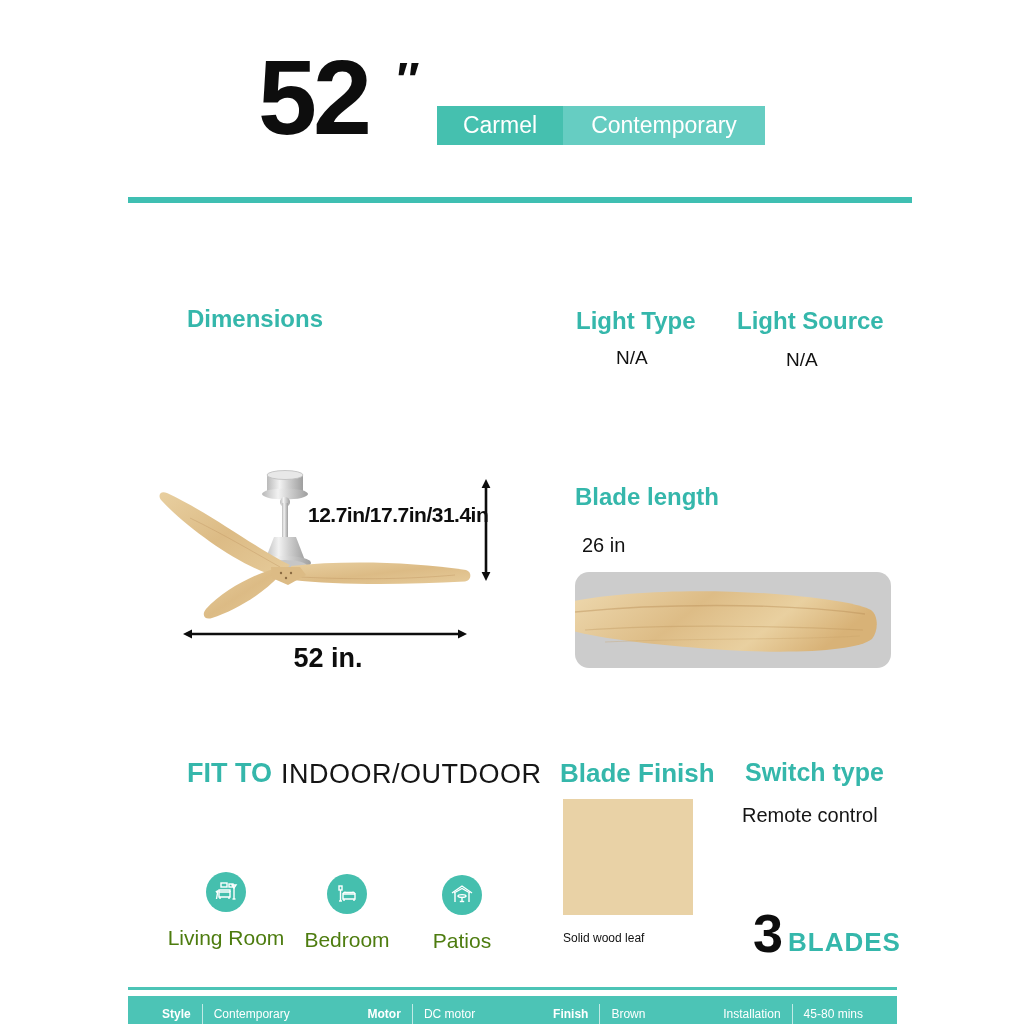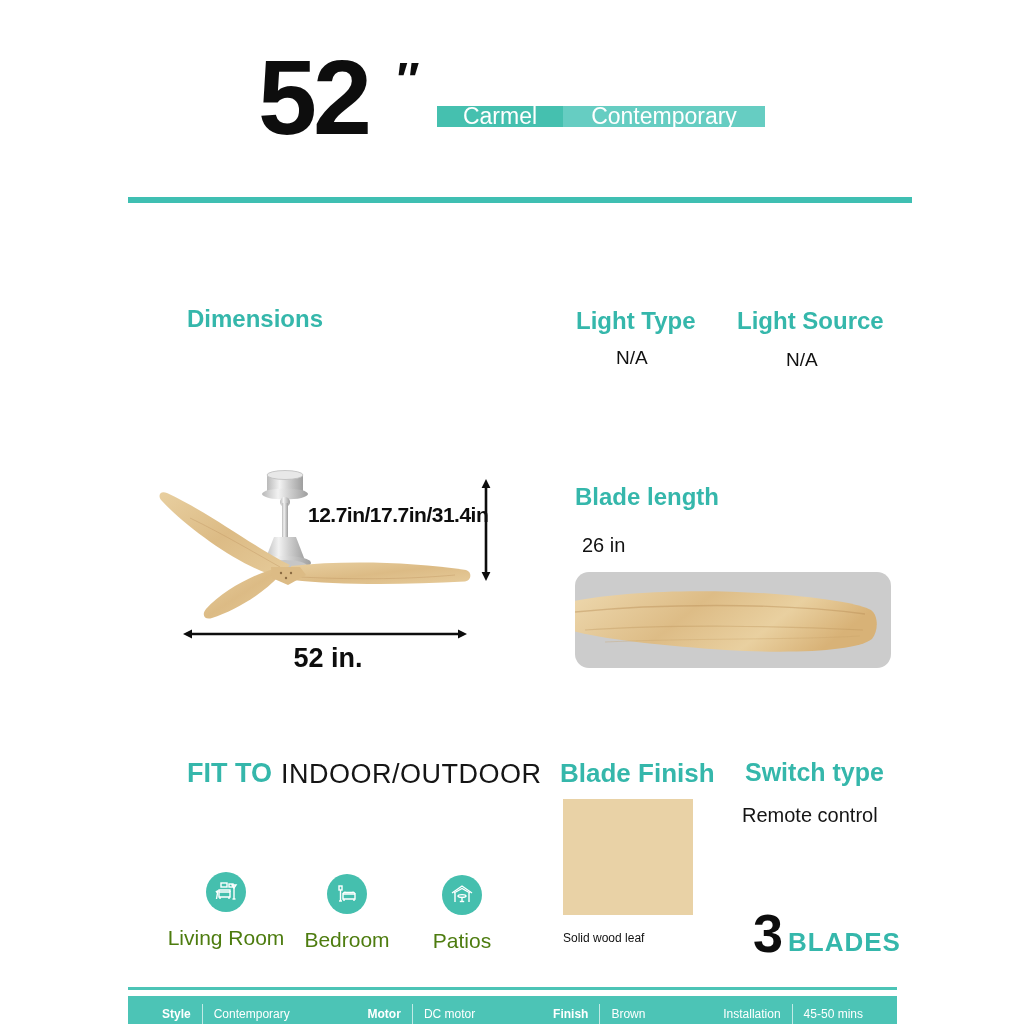--- a/index.html
+++ b/index.html
@@ -7,21 +7,21 @@
     position:relative;width:1024px;height:1024px;margin:16px auto;
     background:#ffffff;overflow:hidden;
     font-family:"Liberation Sans","DejaVu Sans",sans-serif;
     color:#1a1a1a;
   }
   .abs{position:absolute;}
 
   
   .size-number{left:258px;top:28px;font-size:106px;font-weight:bold;color:#0d0d0d;line-height:1;letter-spacing:-4px;}
   .inch-mark{left:394px;top:40px;font-size:48px;font-weight:bold;font-style:italic;color:#0d0d0d;line-height:1;}
-  .badge{left:437px;top:90px;height:21px;display:flex;}
+  .badge{left:437px;top:90px;height:39px;display:flex;}
   .badge-seg{display:flex;align-items:center;justify-content:center;color:#ffffff;font-size:23px;}
   .badge-primary{width:126px;background:#45c0af;}
   .badge-secondary{width:202px;background:#66cdc2;}
   .top-divider{left:128px;top:181px;width:784px;height:6px;background:#3fbfb2;}
 
   
   .teal-h{font-weight:bold;color:#35b7ab;font-size:24px;line-height:1.1;}
   .h-dimensions{left:187px;top:290px;}
   .h-light-type{left:576px;top:292px;}
   .h-light-source{left:737px;top:292px;}
@@ -248,17 +248,17 @@
       <span class="footer-value">DC motor</span>
     </div>
     <div class="footer-group">
       <span class="footer-label">Finish</span>
       <span class="footer-sep"></span>
       <span class="footer-value">Brown</span>
     </div>
     <div class="footer-group">
       <span class="footer-label regular">Installation</span>
       <span class="footer-sep"></span>
-      <span class="footer-value">45-50 mins</span>
+      <span class="footer-value">45-80 mins</span>
     </div>
   </div>
 
 </div>
 
 </body></html>

